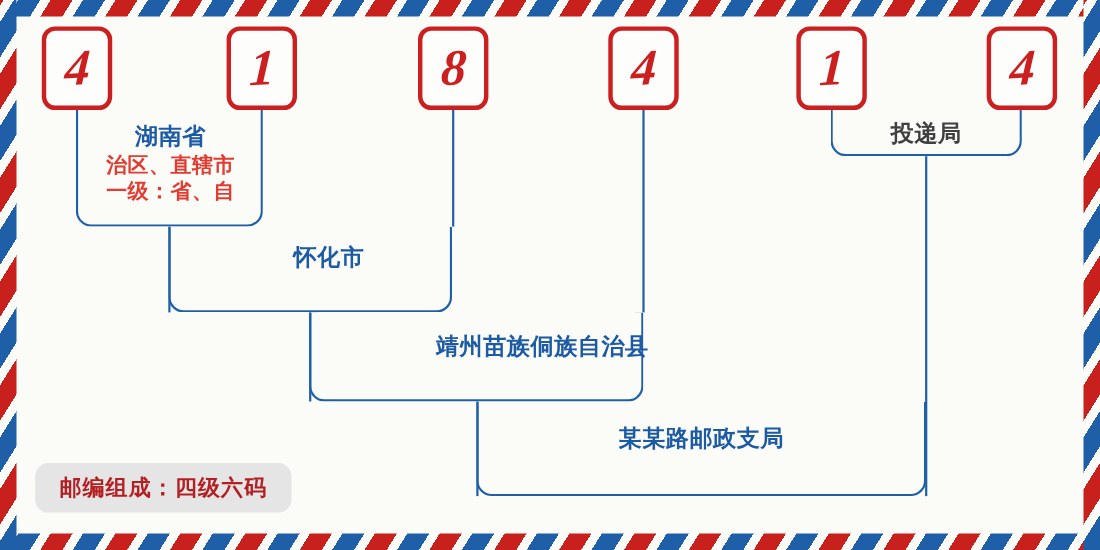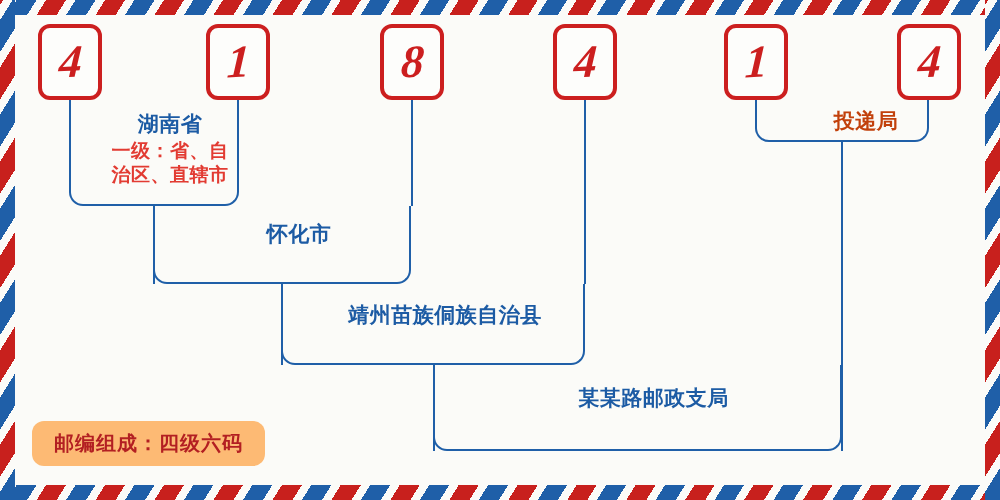--- a/index.html
+++ b/index.html
@@ -126,37 +126,36 @@
     font-weight: 700;
     font-size: 19px;
     line-height: 1.28;
     letter-spacing: 0.5px;
   }
   .label-sub .ln { display: block; }
 
   .label-plain {
     position: absolute;
     z-index: 20;
-    color: #c2410c;
+    color: #404040;
     font-family: "Liberation Serif", serif;
     font-weight: 700;
     font-size: 21px;
     letter-spacing: 0.5px;
     white-space: nowrap;
     text-align: center;
-    margin-left: 24px;
   }
 
   
   .badge {
     position: absolute;
     left: 32px;
     top: 421px;
     padding: 9px 22px;
-    background: #fdba74;
+    background: #e5e5e5;
     border-radius: 12px;
     color: #b31f22;
     font-family: "Liberation Serif", serif;
     font-weight: 700;
     font-size: 20px;
     letter-spacing: 1px;
     white-space: nowrap;
     z-index: 25;
   }
 </style>
@@ -184,46 +183,46 @@
   </div>
   <div class="digit-box" style="left:724px; top:24px;">
     <span class="digit-glyph">1</span>
   </div>
   <div class="digit-box" style="left:897px; top:24px;">
     <span class="digit-glyph">4</span>
   </div>
 
   <div class="bracket" style="left:69px; top:100px; width:170px; height:106px;"></div>
   <div class="stem" style="left:153px; top:206px; height:78px;"></div>
-  <div class="label-group" style="left:69px; top:112px; width:202px;">
+  <div class="label-group" style="left:54px; top:112px; width:202px;">
     <div class="label-title">湖南省</div>
     <div class="label-sub">
+      <span class="ln">治区、直辖市</span>
       <span class="ln">一级：省、自</span>
-      <span class="ln">治区、直辖市</span>
     </div>
   </div>
 
   <div class="bracket" style="left:153px; top:206px; width:258px; height:78px;"></div>
   <div class="stem" style="left:411px; top:100px; height:106px;"></div>
   <div class="stem" style="left:281px; top:284px; height:81px;"></div>
   <div class="label-group" style="left:153px; top:222px; width:292px;">
     <div class="label-title">怀化市</div>
   </div>
 
   <div class="bracket" style="left:281px; top:284px; width:304px; height:81px;"></div>
   <div class="stem" style="left:584px; top:100px; height:184px;"></div>
   <div class="stem" style="left:433px; top:365px; height:86px;"></div>
-  <div class="label-group" style="left:281px; top:303px; width:328px;">
+  <div class="label-group" style="left:281px; top:303px; width:328px;padding-left:48px;">
     <div class="label-title">靖州苗族侗族自治县</div>
   </div>
 
   <div class="bracket" style="left:755px; top:100px; width:174px; height:42px;"></div>
   <div class="stem" style="left:841px; top:142px; height:309px;"></div>
   <div class="label-plain" style="left:755px; top:107px; width:174px;">投递局</div>
 
   <div class="bracket" style="left:433px; top:365px; width:409px; height:86px;"></div>
-  <div class="label-group" style="left:433px; top:386px; width:409px;padding-left:16px;">
+  <div class="label-group" style="left:433px; top:386px; width:409px;">
     <div class="label-title">某某路邮政支局</div>
   </div>
 
   <div class="badge">邮编组成：四级六码</div>
 
 </div>
 
 </body></html>

